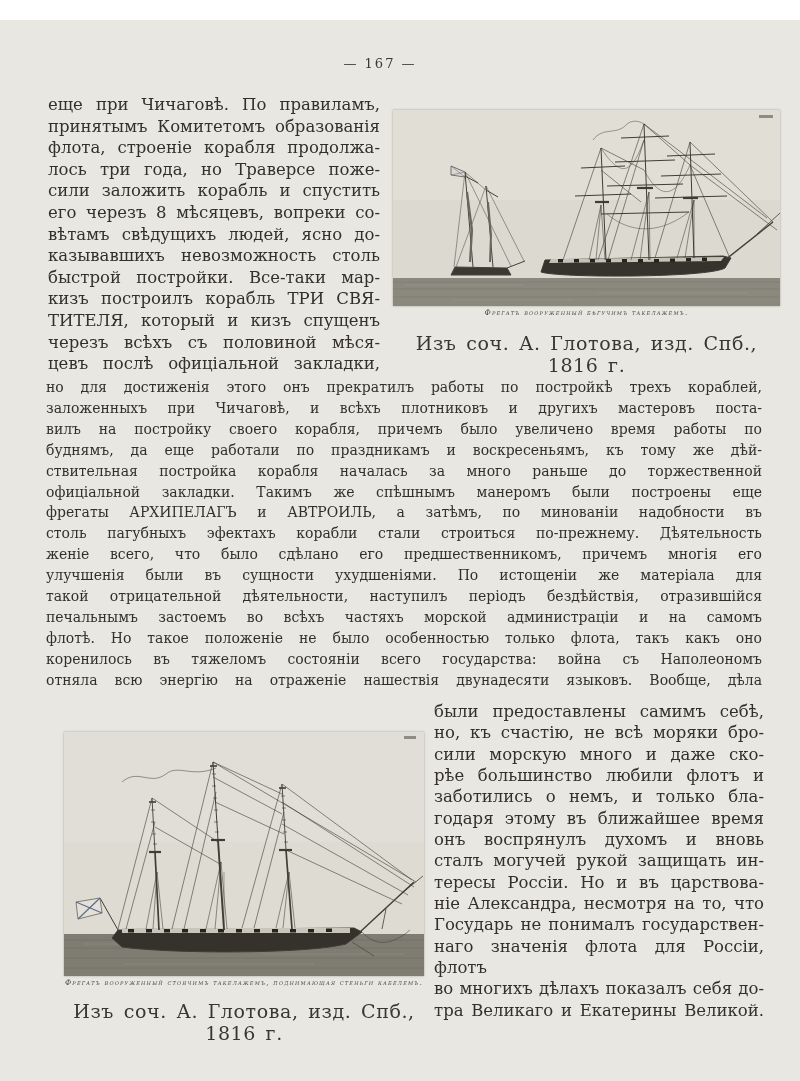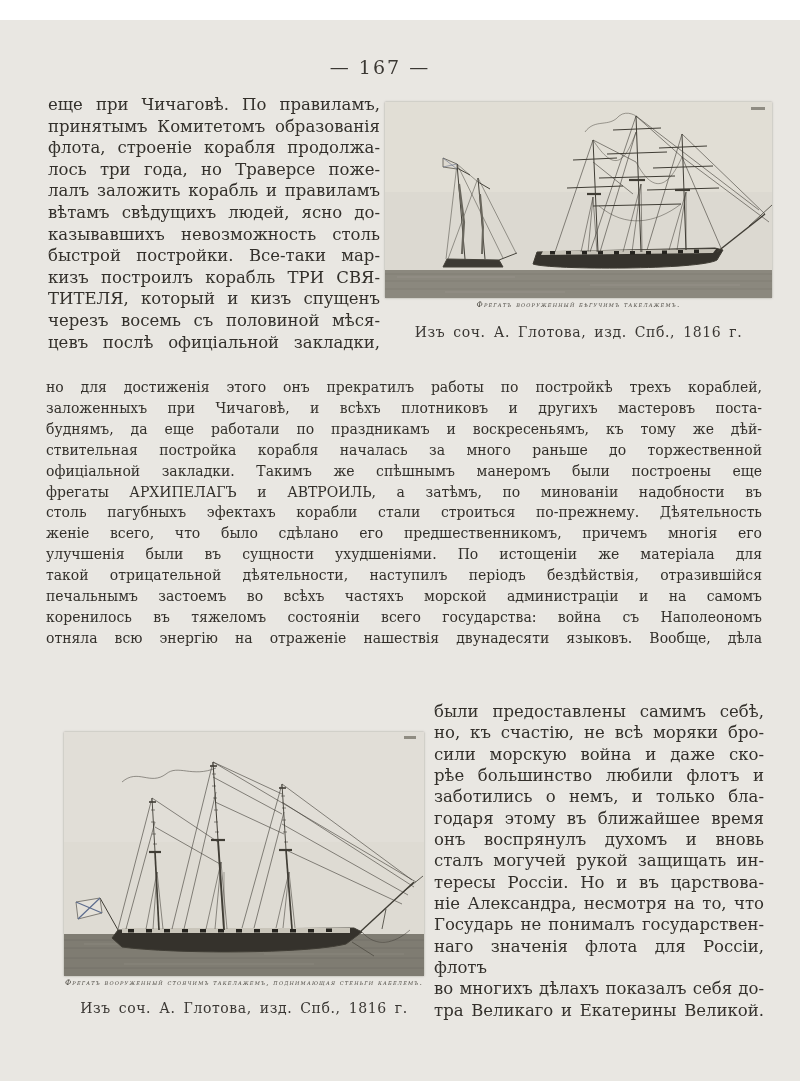--- a/index.html
+++ b/index.html
@@ -4,66 +4,67 @@
 <style>
   html,body{margin:0;padding:0;width:800px;height:1081px;overflow:hidden;background:#ffffff;}
   .paper{
     position:absolute;top:20px;left:0;width:800px;height:1061px;
     background:#e9e7e2;
     font-family:"DejaVu Serif", serif;
     color:#33302b;
   }
   .pagenum{
     position:absolute;top:36px;left:0;width:760px;text-align:center;
-    font-size:19px;letter-spacing:2px;color:#3b3833;
+    font-size:13px;letter-spacing:2px;color:#3b3833;
   }
   .col{position:absolute;}
   .leftcol{left:48px;top:74px;width:332px;font-size:16.5px;line-height:21.6px;}
   .fullwidth{left:46px;top:357px;width:716px;font-size:14px;line-height:20.9px;}
   .rightcol{left:434px;top:681px;width:330px;font-size:16.5px;line-height:21.35px;}
   .tline{
     text-align:justify;text-align-last:justify;
     white-space:normal;word-spacing:1px;
   }
   .fig{position:absolute;text-align:center;}
   .fig1{left:385px;top:82px;width:387px;}
   .fig2{left:64px;top:712px;width:360px;}
   .plate{display:block;box-shadow:0 0 2px rgba(90,88,80,0.5);}
   .engraved-caption{
     margin-top:2px;font-size:7.5px;font-style:italic;font-variant:small-caps;
     letter-spacing:1.2px;color:#4e4b44;white-space:nowrap;overflow:hidden;
   }
   .source{
-    margin-top:15px;font-size:14px;letter-spacing:0.6px;word-spacing:3px;color:#3a3733;
+    margin-top:15px;font-size:19px;letter-spacing:0.6px;word-spacing:3px;color:#3a3733;
   }
   .fig2 .source{margin-top:13px;}
 </style>
 </head>
 <body>
 
 <div class="paper">
 
   <div class="pagenum">— 167 —</div>
 
   <div class="col leftcol">
       <div class="tline">еще при Чичаговѣ. По правиламъ,</div>
       <div class="tline">принятымъ Комитетомъ образованія</div>
       <div class="tline">флота, строеніе корабля продолжа-</div>
       <div class="tline">лось три года, но Траверсе поже-</div>
-      <div class="tline">лалъ заложить корабль и правиламъ</div>
+      <div class="tline">сили заложить корабль и спустить</div>
+      <div class="tline">его черезъ 8 мѣсяцевъ, вопреки со-</div>
       <div class="tline">вѣтамъ свѣдущихъ людей, ясно до-</div>
       <div class="tline">казывавшихъ невозможность столь</div>
       <div class="tline">быстрой постройки. Все-таки мар-</div>
       <div class="tline">кизъ построилъ корабль ТРИ СВЯ-</div>
       <div class="tline">ТИТЕЛЯ, который и кизъ спущенъ</div>
-      <div class="tline">черезъ восемь съ половиной мѣся-</div>
+      <div class="tline">черезъ всѣхъ съ половиной мѣся-</div>
       <div class="tline">цевъ послѣ офиціальной закладки,</div>
     </div>
 
-  <figure class="fig fig1" style="margin:0">
+  <figure class="fig fig1" style="margin:8px">
     <svg class="plate" width="387" height="196" viewBox="0 0 387 196" xmlns="http://www.w3.org/2000/svg">
       <rect width="387" height="196" fill="#dcd9d1"></rect>
       <rect width="387" height="90" fill="#e2dfd7" opacity="0.7"></rect>
       <rect y="168" width="387" height="28" fill="#8b887e"></rect>
       <path d="M0,172 H387 M0,179 H387 M0,187 H387" stroke="#7c7970" stroke-width="1" opacity="0.6" fill="none"></path>
       <path d="M12,175 H130 M205,183 H355 M60,190 H180" stroke="#9b988e" stroke-width="0.8" opacity="0.8" fill="none"></path>
       <rect x="366" y="5" width="14" height="3" fill="#8f8c82"></rect>
 
       <g stroke="#45423a" fill="none" stroke-width="1">
         <path d="M58,165 L118,165 L114,158 L62,157 Z" fill="#3c3933"></path>
@@ -143,29 +144,31 @@
         </g>
       </g>
     </svg>
     <figcaption class="engraved-caption">Фрегатъ вооруженный бѣгучимъ такелажемъ.</figcaption>
     <div class="source">Изъ соч. А. Глотова, изд. Спб., 1816 г.</div>
   </figure>
 
   <div class="col fullwidth">
       <div class="tline">но для достиженія этого онъ прекратилъ работы по постройкѣ трехъ кораблей,</div>
       <div class="tline">заложенныхъ при Чичаговѣ, и всѣхъ плотниковъ и другихъ мастеровъ поста-</div>
+      <div class="tline">вилъ на постройку своего корабля, причемъ было увеличено время работы по</div>
       <div class="tline">буднямъ, да еще работали по праздникамъ и воскресеньямъ, къ тому же дѣй-</div>
       <div class="tline">ствительная постройка корабля началась за много раньше до торжественной</div>
       <div class="tline">офиціальной закладки. Такимъ же спѣшнымъ манеромъ были построены еще</div>
       <div class="tline">фрегаты АРХИПЕЛАГЪ и АВТРОИЛЬ, а затѣмъ, по минованіи надобности въ</div>
       <div class="tline">столь пагубныхъ эфектахъ корабли стали строиться по-прежнему. Дѣятельность</div>
       <div class="tline">женіе всего, что было сдѣлано его предшественникомъ, причемъ многія его</div>
       <div class="tline">улучшенія были въ сущности ухудшеніями. По истощеніи же матеріала для</div>
       <div class="tline">такой отрицательной дѣятельности, наступилъ періодъ бездѣйствія, отразившійся</div>
       <div class="tline">печальнымъ застоемъ во всѣхъ частяхъ морской администраціи и на самомъ</div>
+      <div class="tline">флотѣ. Но такое положеніе не было особенностью только флота, такъ какъ оно</div>
       <div class="tline">коренилось въ тяжеломъ состояніи всего государства: война съ Наполеономъ</div>
       <div class="tline">отняла всю энергію на отраженіе нашествія двунадесяти языковъ. Вообще, дѣла</div>
     </div>
 
   <figure class="fig fig2" style="margin:0">
     <svg class="plate" width="360" height="244" viewBox="0 0 360 244" xmlns="http://www.w3.org/2000/svg">
       <rect width="360" height="244" fill="#dedbd3"></rect>
       <rect width="360" height="110" fill="#e3e0d8" opacity="0.7"></rect>
       <rect y="202" width="360" height="42" fill="#7f7c72"></rect>
       <path d="M0,208 H360 M0,216 H360 M0,226 H360 M0,236 H360" stroke="#706d64" stroke-width="1" opacity="0.6" fill="none"></path>
@@ -250,21 +253,21 @@
         </g>
       </g>
     </svg>
     <figcaption class="engraved-caption">Фрегатъ вооруженный стоячимъ такелажемъ, поднимающая стеньги кабелемъ.</figcaption>
     <div class="source">Изъ соч. А. Глотова, изд. Спб., 1816 г.</div>
   </figure>
 
   <div class="col rightcol">
       <div class="tline">были предоставлены самимъ себѣ,</div>
       <div class="tline">но, къ счастію, не всѣ моряки бро-</div>
-      <div class="tline">сили морскую война и даже ско-</div>
+      <div class="tline">сили морскую много и даже ско-</div>
       <div class="tline">рѣе большинство любили флотъ и</div>
       <div class="tline">заботились о немъ, и только бла-</div>
       <div class="tline">годаря этому въ ближайшее время</div>
       <div class="tline">онъ воспрянулъ духомъ и вновь</div>
       <div class="tline">сталъ могучей рукой защищать ин-</div>
       <div class="tline">тересы Россіи. Но и въ царствова-</div>
       <div class="tline">ніе Александра, несмотря на то, что</div>
       <div class="tline">Государь не понималъ государствен-</div>
       <div class="tline">наго значенія флота для Россіи, флотъ</div>
       <div class="tline">во многихъ дѣлахъ показалъ себя до-</div>

